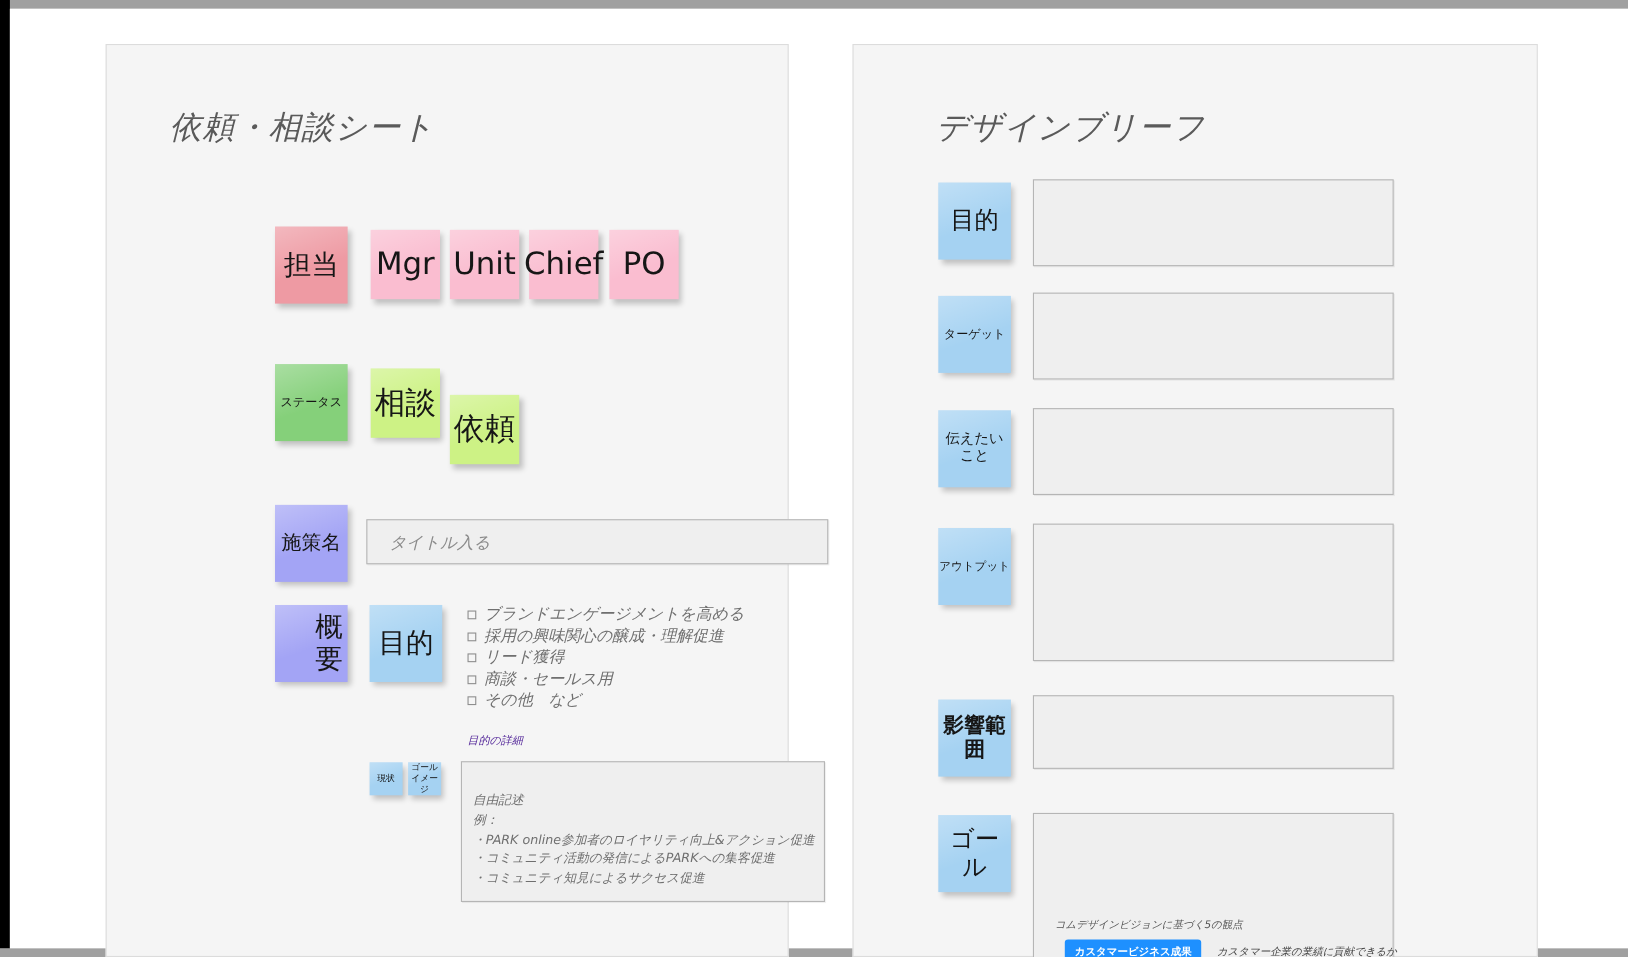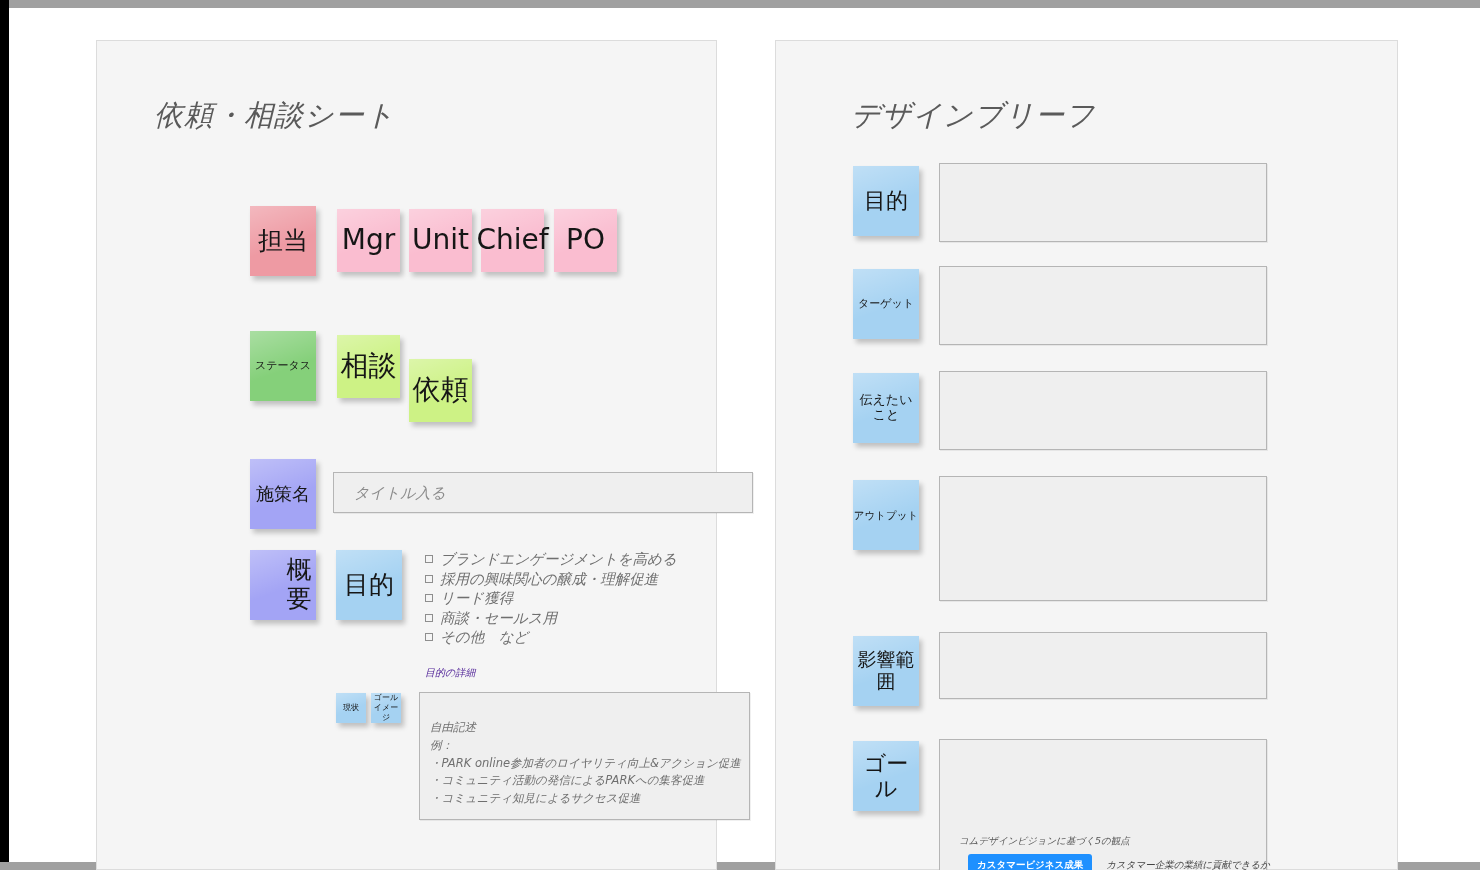--- a/index.html
+++ b/index.html
@@ -254,21 +254,21 @@
 
       <div class="note blue sz-rs" style="left:77px; top:228px;">ターゲット</div>
       <div class="field" style="left:163px; top:225px; width:328px; height:79px;"></div>
 
       <div class="note blue sz-rs" style="left:77px; top:332px; font-size:13px;">伝えたいこと</div>
       <div class="field" style="left:163px; top:330px; width:328px; height:79px;"></div>
 
       <div class="note blue sz-rs" style="left:77px; top:439px; font-size:10.5px;">アウトプット</div>
       <div class="field" style="left:163px; top:435px; width:328px; height:125px;"></div>
 
-      <div class="note blue sz-rb" style="left:77px; top:595px; font-size:19px;">影響範囲</div>
+      <div class="note blue sz-rb" style="left:77px; top:595px; font-size:19px;font-weight:bold;">影響範囲</div>
       <div class="field" style="left:163px; top:591px; width:328px; height:67px;"></div>
 
       <div class="note blue sz-rb" style="left:77px; top:700px;">ゴール</div>
       <div class="field" style="left:163px; top:698px; width:328px; height:160px;"></div>
 
       <div class="viewpoint-caption" style="left:183px; top:794px;">コムデザインビジョンに基づく5の観点</div>
 
       <div class="viewpoint-row" style="left:192px; top:813px;">
         <span class="viewpoint-badge">カスタマービジネス成果</span>
         <span class="viewpoint-desc">カスタマー企業の業績に貢献できるか</span>

